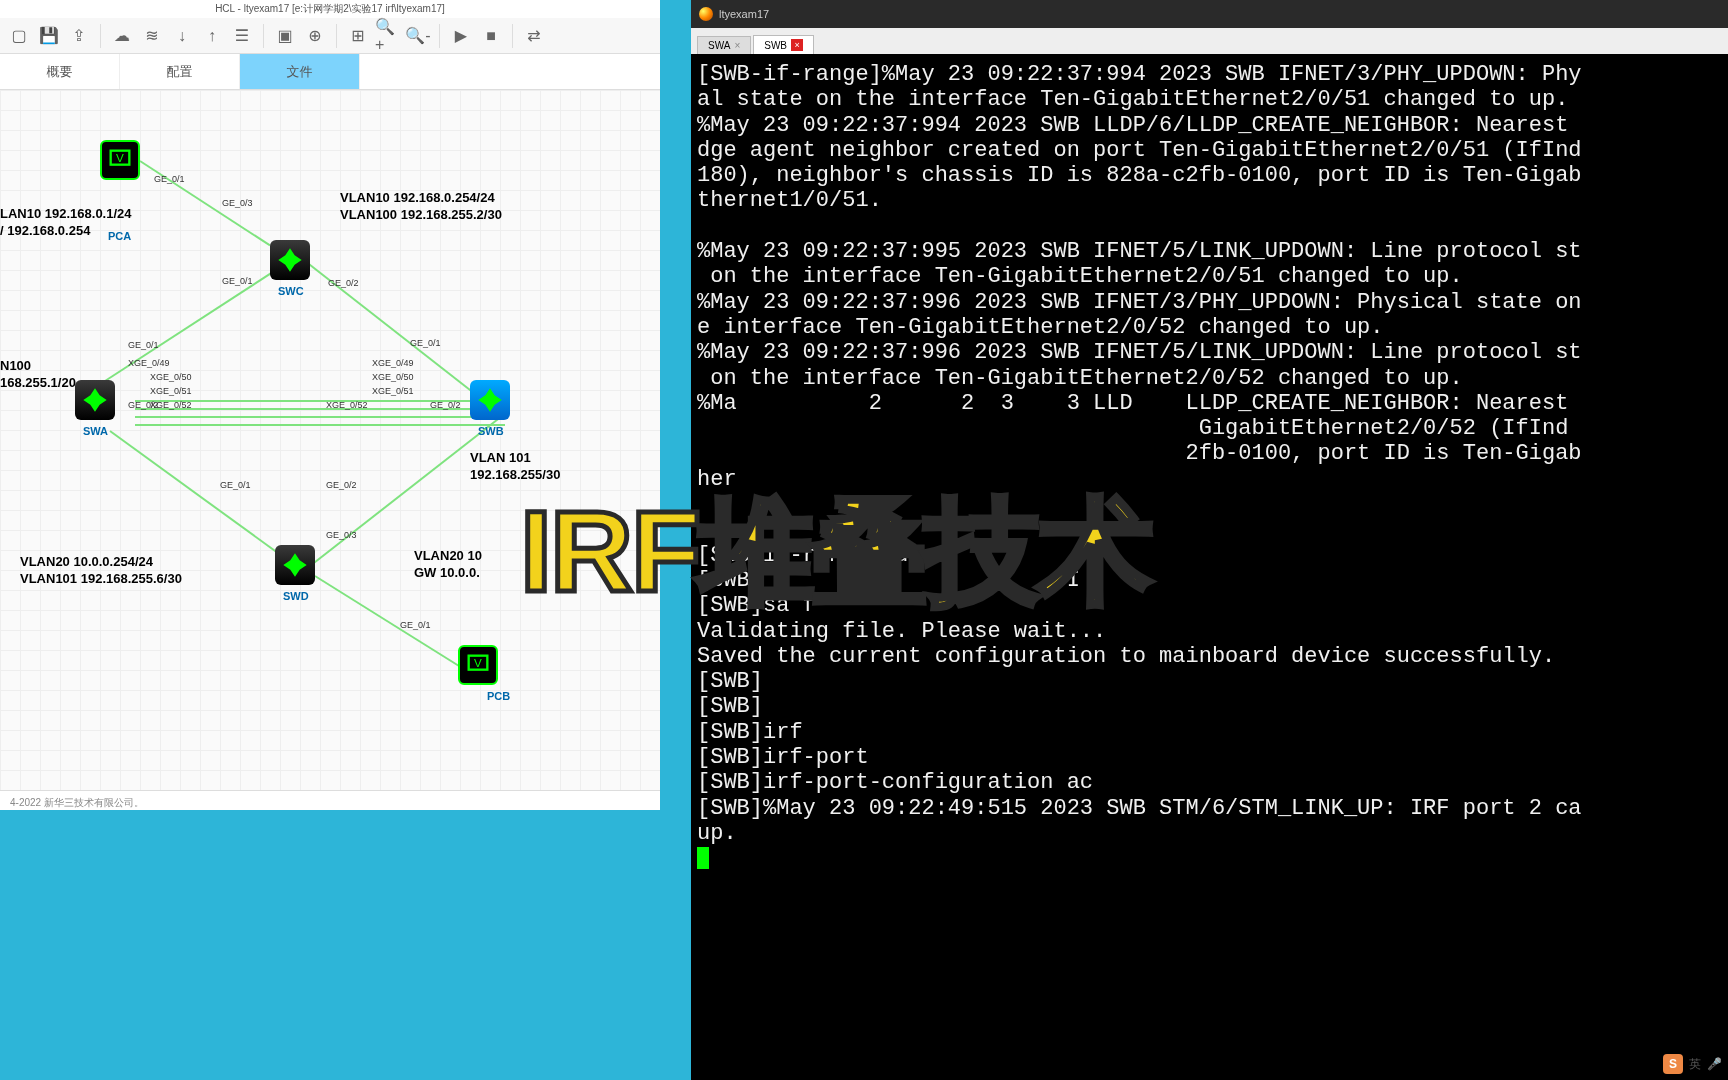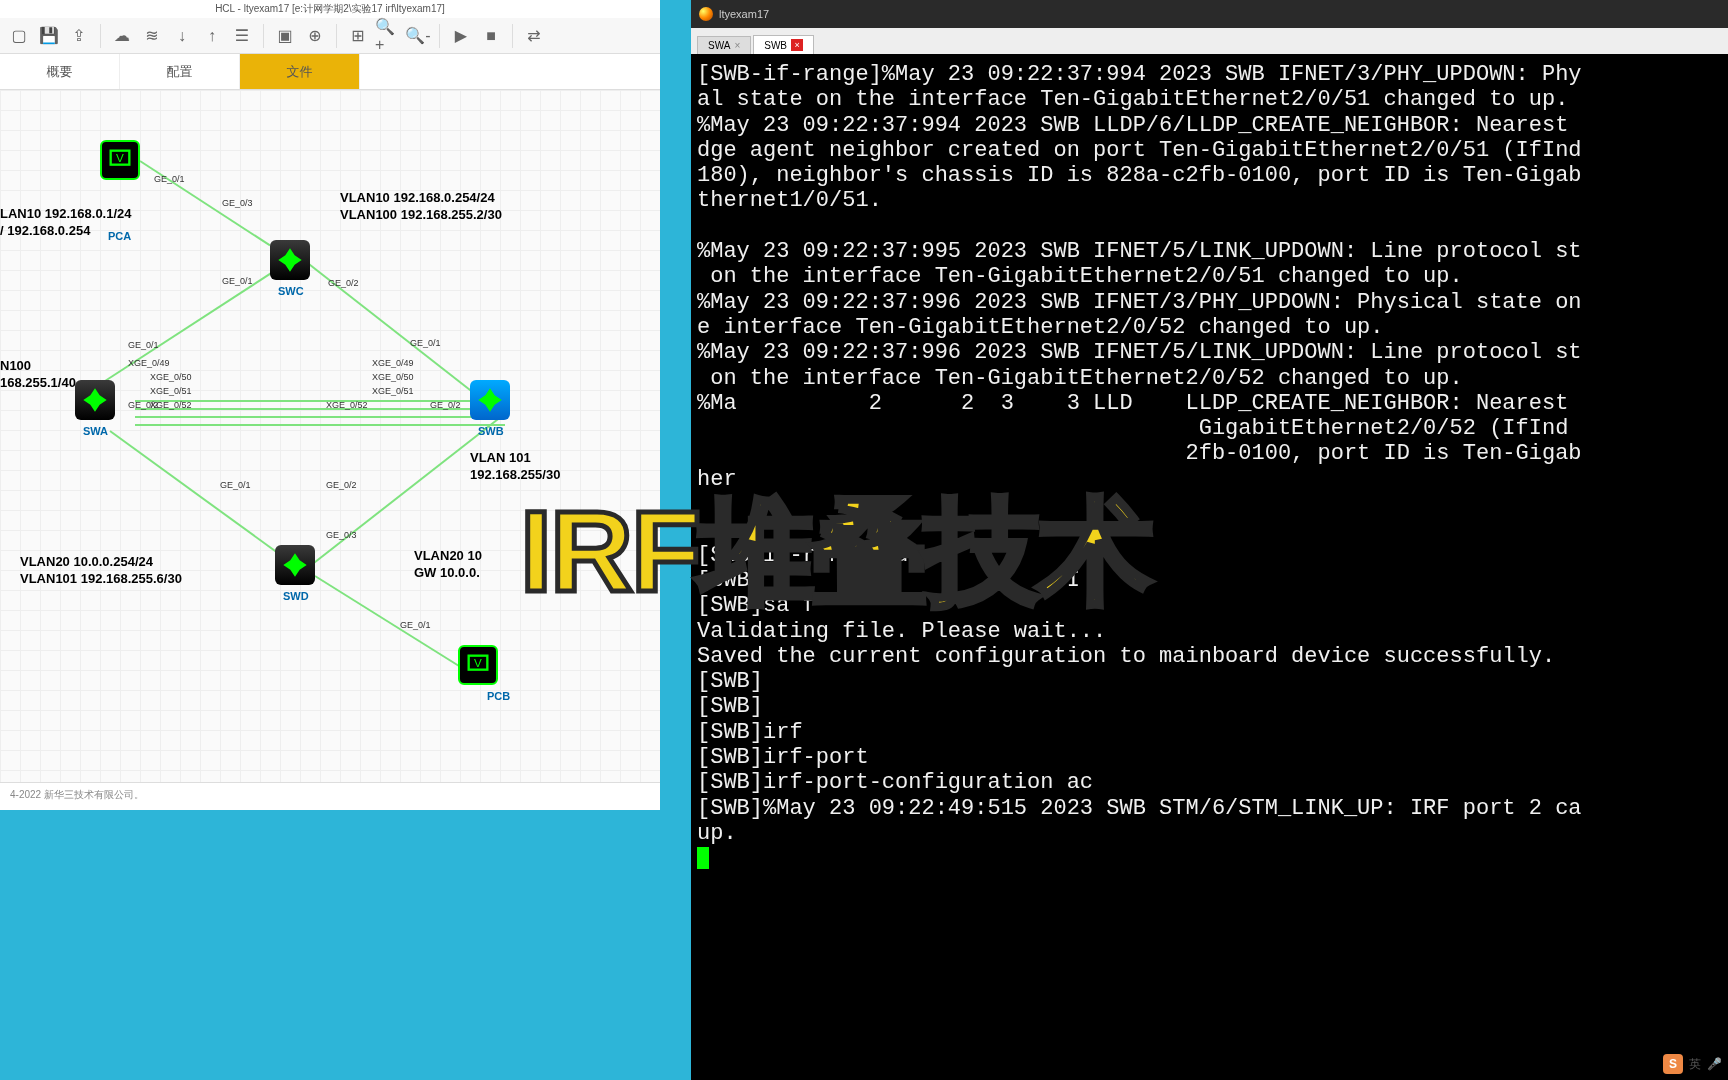--- a/index.html
+++ b/index.html
@@ -4,29 +4,29 @@
 <style>
 * { margin:0; padding:0; box-sizing:border-box; font-family:"Microsoft YaHei",Arial,sans-serif; }
 body { width:1728px; height:1080px; background:#2db5d8; overflow:hidden; position:relative; }
 .left-pane { position:absolute; left:0; top:0; width:660px; height:810px; background:#fff; display:flex; flex-direction:column; }
 .titlebar { height:18px; background:#fff; font-size:10px; color:#555; text-align:center; line-height:15px; padding:1px 0; }
 .toolbar { height:36px; background:#f7f7f7; border-bottom:1px solid #ddd; display:flex; align-items:center; gap:4px; padding:0 6px; }
 .tb-ico { width:26px; height:26px; display:flex; align-items:center; justify-content:center; color:#666; font-size:16px; border-radius:3px; cursor:pointer; }
 .tb-sep { width:1px; height:24px; background:#ddd; margin:0 4px; }
 .tabs { height:36px; display:flex; border-bottom:1px solid #ddd; background:#fff; }
 .tab { flex:0 0 120px; display:flex; align-items:center; justify-content:center; font-size:13px; color:#555; border-right:1px solid #eee; cursor:pointer; }
-.tab.active { background:#eab308; }
+.tab.active { background:#7dd3fc; }
 .canvas { flex:1; position:relative; background:#fafafa; background-image:linear-gradient(#eee 1px,transparent 1px),linear-gradient(90deg,#eee 1px,transparent 1px); background-size:20px 20px; overflow:hidden; }
 .node { position:absolute; width:40px; height:40px; background:linear-gradient(#3a3a3a,#000); border-radius:6px; display:flex; align-items:center; justify-content:center; }
 .node svg { width:28px; height:28px; }
 .node-label { position:absolute; font-size:11px; color:#0068aa; font-weight:bold; white-space:nowrap; }
 .vlan-label { position:absolute; font-size:13px; color:#000; font-weight:bold; white-space:nowrap; line-height:1.3;margin-top:8px; }
 .port-label { position:absolute; font-size:9px; color:#333; white-space:nowrap; }
 .link { position:absolute; background:#7fe37f; height:2px; transform-origin:left center; }
-.footer { height:28px; background:#fff; border-top:1px solid #ddd; font-size:10px; color:#888; padding:5px 10px; }
+.footer { height:20px; background:#fff; border-top:1px solid #ddd; font-size:10px; color:#888; padding:5px 10px; }
 .term-pane { position:absolute; left:660px; top:0; right:0; bottom:0; background:#000; display:flex; flex-direction:column;margin-left:31px; }
 .term-title { height:28px; background:#2a2a2a; display:flex; align-items:center; gap:6px; padding:0 8px; font-size:11px; color:#ccc; }
 .term-ico { width:14px; height:14px; border-radius:50%; background:radial-gradient(circle at 30% 30%,#ff6,#f80,#a40); }
 .term-tabs { height:26px; background:#eee; display:flex; align-items:flex-end; padding-left:6px; gap:2px; }
 .term-tab { padding:3px 10px; font-size:10px; background:#ddd; border:1px solid #bbb; border-bottom:none; display:flex; align-items:center; gap:4px; cursor:pointer; }
 .term-tab.active { background:#fff; }
 .close-x { width:12px; height:12px; background:#d22; color:#fff; font-size:9px; display:flex; align-items:center; justify-content:center; }
 .term-body { flex:1; background:#000; color:#f0f0f0; font-family:"Consolas","Courier New",monospace; font-size:22px; line-height:1.15; padding:8px 6px; white-space:pre-wrap; overflow:hidden; position:relative; }
 .cursor { display:inline-block; width:12px; height:22px; background:#0f0; vertical-align:middle; }
 .overlay-text { position:absolute; left:520px; top:475px; font-size:115px; font-weight:900; color:#f2d21c; -webkit-text-stroke:5px #2a2a2a; letter-spacing:-2px; z-index:50; }
@@ -124,21 +124,21 @@
           <text x="12" y="14" fill="#0f0" font-size="10" text-anchor="middle">V</text>
         </svg>
     </div>
     <div class="node-label" style="left:466px; top:600px;padding-left:21px;">PCB</div>
 
     <div class="vlan-label" style="left:0px; top:108px; white-space:pre;">LAN10 192.168.0.1/24
 / 192.168.0.254</div>
     <div class="vlan-label" style="left:340px; top:92px; white-space:pre;">VLAN10 192.168.0.254/24
 VLAN100 192.168.255.2/30</div>
     <div class="vlan-label" style="left:0px; top:260px; white-space:pre;">N100
-168.255.1/40</div>
+168.255.1/20</div>
     <div class="vlan-label" style="left:470px; top:352px; white-space:pre;">VLAN 101
 192.168.255/30</div>
     <div class="vlan-label" style="left:20px; top:456px; white-space:pre;">VLAN20 10.0.0.254/24
 VLAN101 192.168.255.6/30</div>
     <div class="vlan-label" style="left:414px; top:450px; white-space:pre;">VLAN20 10
 GW 10.0.0.</div>
 
     <div class="port-label" style="left:154px;top:84px;">GE_0/1</div>
     <div class="port-label" style="left:222px;top:108px;">GE_0/3</div>
     <div class="port-label" style="left:222px;top:186px;">GE_0/1</div>

